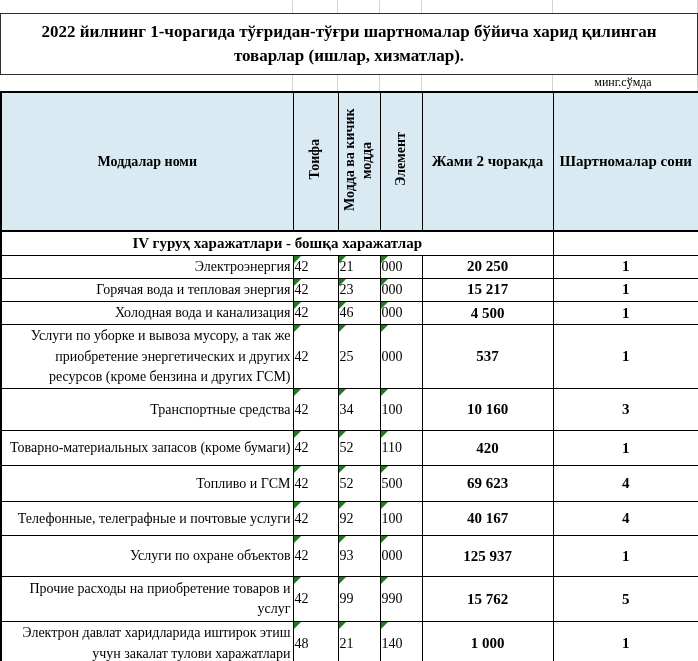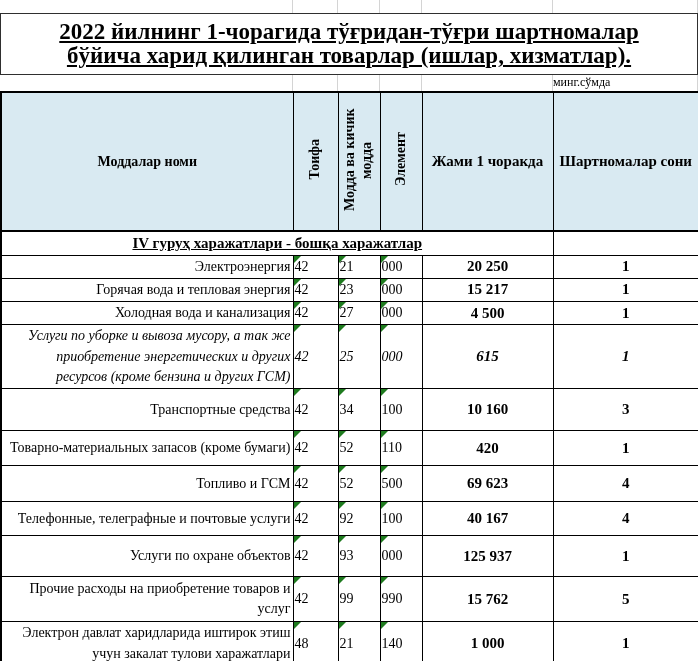--- a/index.html
+++ b/index.html
@@ -25,29 +25,28 @@
   .gc4 { width: 42px; } .gc5 { width: 131px; } .gc6 { flex: 1; }
   .gridstrip { height: 13px; }
 
   .title-box {
     box-sizing: border-box;
     border: 1px solid #2f2f2f;
     min-height: 62px;
     display: flex; align-items: center; justify-content: center;
     text-align: center;
     font-weight: bold;
-    font-size: 23px;
+    font-size: 17px;
     line-height: 24px;
     padding: 4px 40px;
-    text-decoration: underline;
   }
 
   .units-row { height: 16px; align-items: center; }
   .units-row .gc6 {
-    text-align: left;
+    text-align: center;
     font-size: 12px;
     padding-right: 4px;
     line-height: 15px;
   }
 
   table.main {
     width: 698px;
     border-collapse: collapse;
     table-layout: fixed;
     border: 2px solid var(--line-black);
@@ -76,25 +75,25 @@
     max-height: 128px;
     white-space: normal;
   }
 
   tbody td { vertical-align: middle; }
   td.section {
     font-weight: bold;
     text-align: center;
     font-size: 15px;
   }
-  tbody tr:nth-child(1)  { height: 24px; text-decoration: underline; } 
+  tbody tr:nth-child(1)  { height: 24px; } 
   tbody tr:nth-child(2)  { height: 23px; }
   tbody tr:nth-child(3)  { height: 23px; padding-left: 42px; }
   tbody tr:nth-child(4)  { height: 22px; }
-  tbody tr:nth-child(5)  { height: 64px; font-style: italic; }
+  tbody tr:nth-child(5)  { height: 64px; }
   tbody tr:nth-child(6)  { height: 42px; }
   tbody tr:nth-child(7)  { height: 35px; margin-left: 40px; }
   tbody tr:nth-child(8)  { height: 36px; margin-left: 47px; }
   tbody tr:nth-child(9)  { height: 34px; }
   tbody tr:nth-child(10) { height: 41px; }
   tbody tr:nth-child(11) { height: 45px; }
   tbody tr:nth-child(12) { height: 41px; }
 
   td.name {
     text-align: right;
@@ -152,21 +151,21 @@
         <col class="c4">
         <col class="c5">
         <col class="c6">
     </colgroup>
     <thead>
       <tr>
         <th class="h-name">Моддалар номи</th>
         <th class="h-v"><span class="vtext">Тоифа</span></th>
         <th class="h-v"><span class="vtext">Модда ва кичик модда</span></th>
         <th class="h-v"><span class="vtext">Элемент</span></th>
-        <th class="h-total">Жами 1 чоракда</th>
+        <th class="h-total">Жами 2 чоракда</th>
         <th class="h-contracts">Шартномалар сони</th>
       </tr>
     </thead>
     <tbody>
       <tr>
         <td class="section" colspan="5">IV гуруҳ харажатлари - бошқа харажатлар</td>
         <td class="section-empty"></td>
       </tr>
 
       <tr>
@@ -183,32 +182,32 @@
         <td class="code"><span class="tri"></span><span>42</span></td>
         <td class="code"><span class="tri"></span><span>23</span></td>
         <td class="code"><span class="tri"></span><span>000</span></td>
         <td class="total">15 217</td>
         <td class="contracts">1</td>
       </tr>
 
       <tr>
         <td class="name">Холодная вода и канализация</td>
         <td class="code"><span class="tri"></span><span>42</span></td>
-        <td class="code"><span class="tri"></span><span>27</span></td>
+        <td class="code"><span class="tri"></span><span>46</span></td>
         <td class="code"><span class="tri"></span><span>000</span></td>
         <td class="total">4 500</td>
         <td class="contracts">1</td>
       </tr>
 
       <tr>
         <td class="name">Услуги по уборке и вывоза мусору, а так же приобретение энергетических и других ресурсов (кроме бензина и других ГСМ)</td>
         <td class="code"><span class="tri"></span><span>42</span></td>
         <td class="code"><span class="tri"></span><span>25</span></td>
         <td class="code"><span class="tri"></span><span>000</span></td>
-        <td class="total">615</td>
+        <td class="total">537</td>
         <td class="contracts">1</td>
       </tr>
 
       <tr>
         <td class="name">Транспортные средства</td>
         <td class="code"><span class="tri"></span><span>42</span></td>
         <td class="code"><span class="tri"></span><span>34</span></td>
         <td class="code"><span class="tri"></span><span>100</span></td>
         <td class="total">10 160</td>
         <td class="contracts">3</td>

